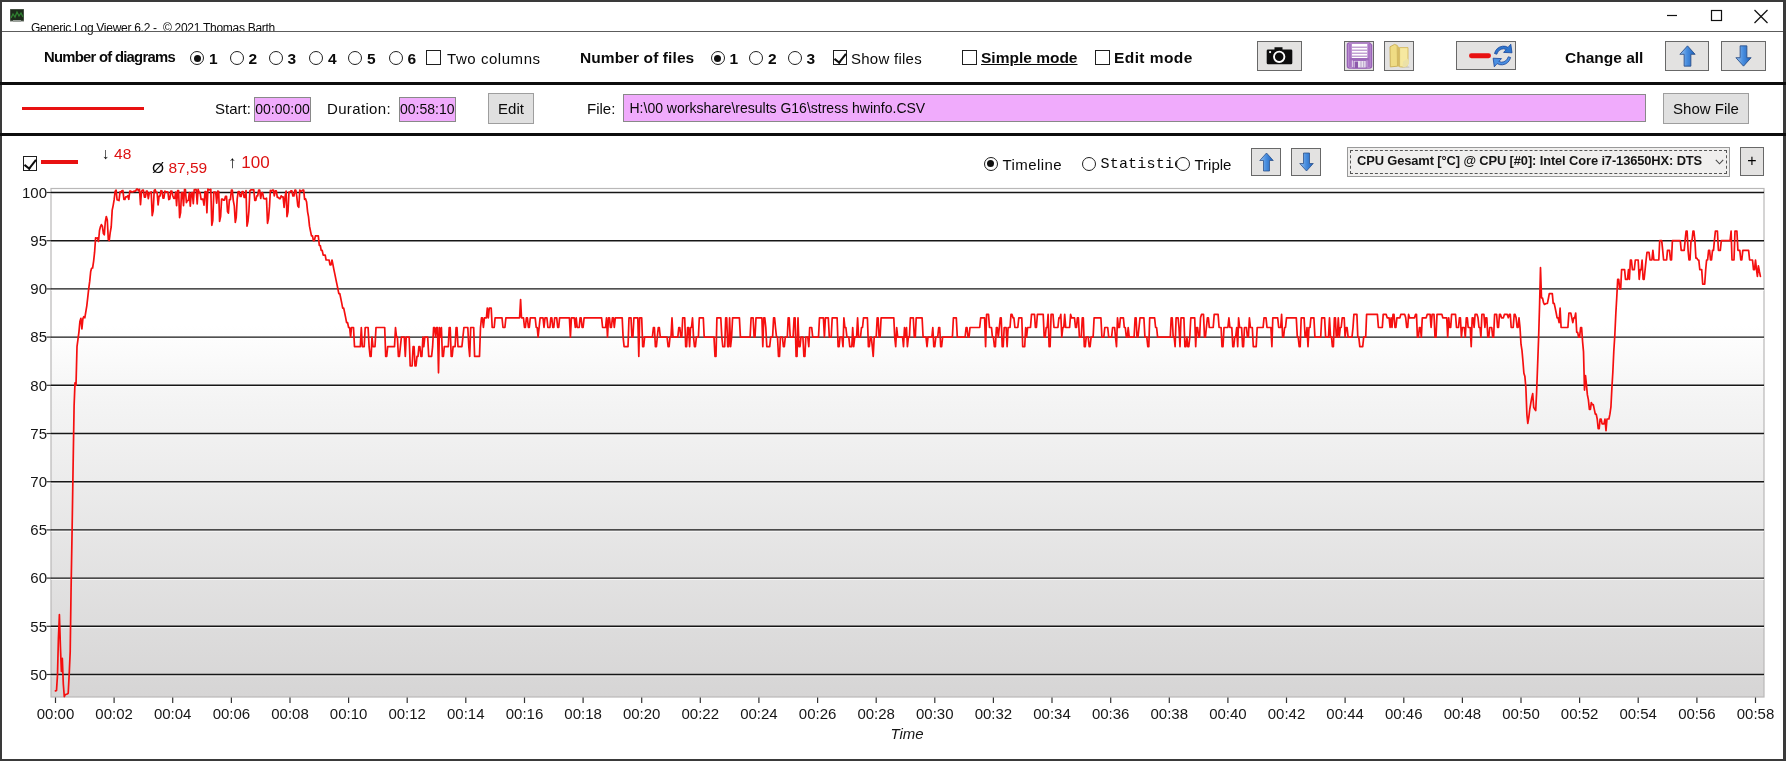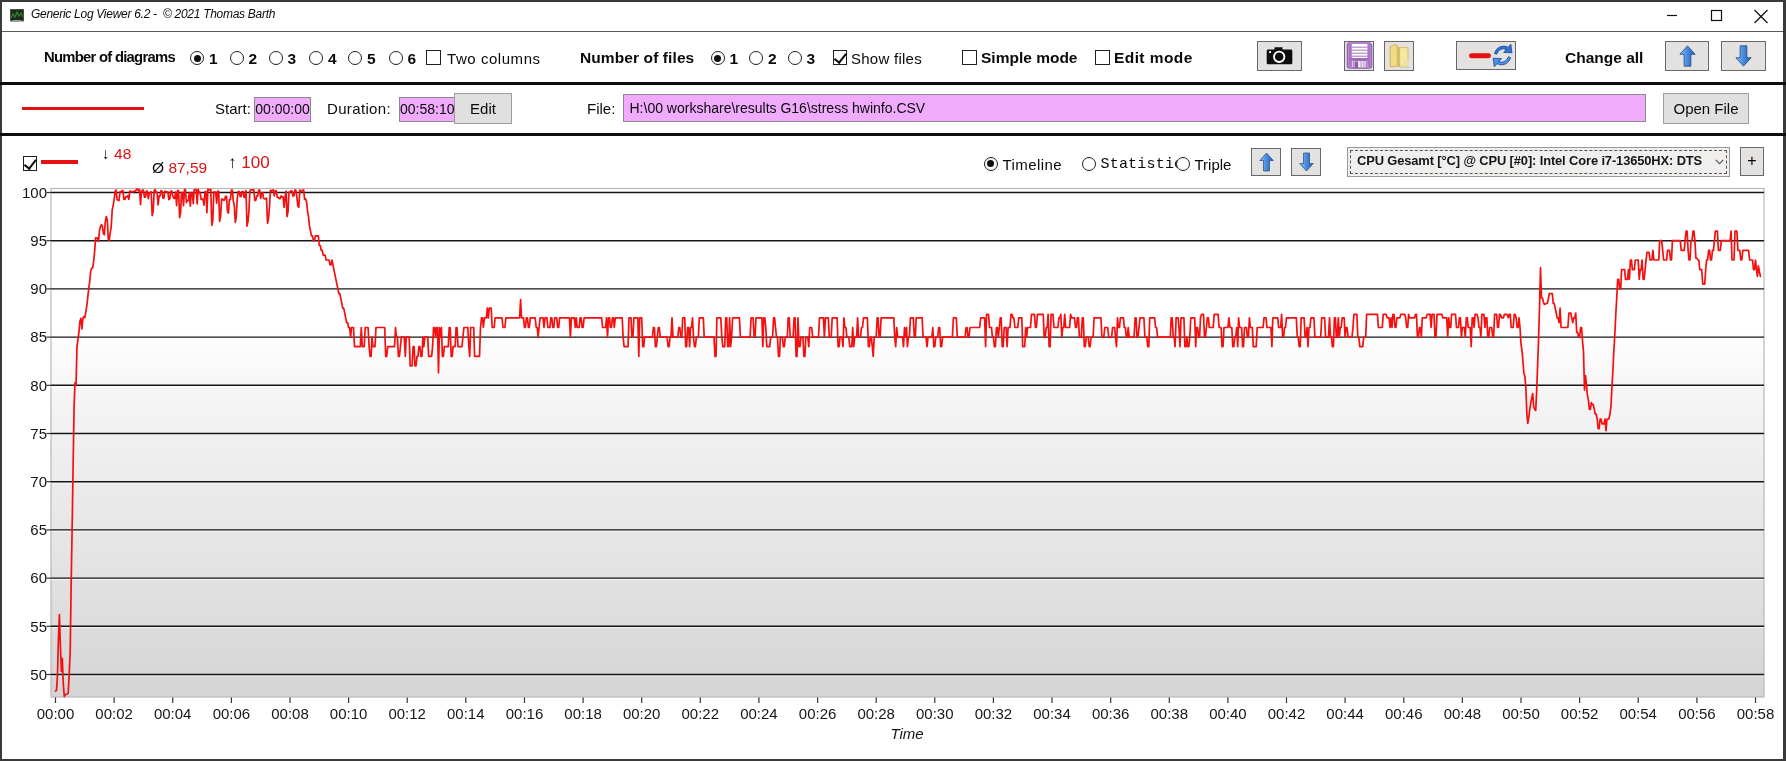--- a/index.html
+++ b/index.html
@@ -22,21 +22,21 @@
 .red { color:#dd1212; }
 </style></head>
 <body>
 <div id="win"></div>
 
 <svg width="14" height="13" viewBox="0 0 14 13" style="position:absolute;left:10px;top:9px">
 <rect x="0" y="0" width="14" height="12" fill="#1c2b1a" stroke="#6f766d" stroke-width="1"></rect>
 <polyline points="1,9 3,5 5,8 7,3 9,7 11,4 13,8" fill="none" stroke="#2f8030" stroke-width="1.3"></polyline>
 <rect x="3" y="11" width="8" height="2" fill="#9aa09a"></rect>
 </svg>
-<div class="lbl" style="left:31px; top:8px; font-size:12px; letter-spacing:-0.28px;font-style:italic;">Generic Log Viewer 6.2 -&nbsp; © 2021 Thomas Barth</div>
+<div class="lbl" style="left:31px; top:22px; font-size:12px; letter-spacing:-0.28px;">Generic Log Viewer 6.2 -&nbsp; © 2021 Thomas Barth</div>
 <svg class="abs" style="left:1660px; top:4px;" width="120" height="24" viewBox="0 0 120 24">
 <line x1="7" y1="11.5" x2="17" y2="11.5" stroke="#111" stroke-width="1.2"></line>
 <rect x="51.5" y="6.5" width="10" height="10" fill="none" stroke="#111" stroke-width="1.2"></rect>
 <line x1="94.5" y1="6" x2="107.5" y2="19" stroke="#111" stroke-width="1.3"></line>
 <line x1="107.5" y1="6" x2="94.5" y2="19" stroke="#111" stroke-width="1.3"></line>
 </svg>
 <div class="abs" style="left:2px; top:31px; width:1781px; height:1px; background:#5c5c5c;"></div>
 
 <div class="lbl b" style="left:44px; top:50px; font-size:14.8px; letter-spacing:-0.72px;">Number of diagrams</div>
 <span class="radio sel" style="left:190px; top:51px;"></span>
@@ -56,21 +56,21 @@
 <div class="lbl b" style="left:580px; top:50px; font-size:15.5px; letter-spacing:0.1px;">Number of files</div>
 <span class="radio sel" style="left:710.5px; top:51px;"></span>
 <div class="lbl b" style="left:729.5px; top:50.5px; font-size:15.5px;">1</div>
 <span class="radio" style="left:749px; top:51px;"></span>
 <div class="lbl b" style="left:768px; top:50.5px; font-size:15.5px;">2</div>
 <span class="radio" style="left:787.5px; top:51px;"></span>
 <div class="lbl b" style="left:806.5px; top:50.5px; font-size:15.5px;">3</div>
 <span class="cb chk" style="left:832.5px; top:50px;"></span>
 <div class="lbl" style="left:851px; top:50.5px; letter-spacing:0.26px;">Show files</div>
 <span class="cb" style="left:962px; top:50px;"></span>
-<div class="lbl b" style="left:981px; top:50px; font-size:15.5px;">Simple mode</div>
+<div class="lbl b" style="left:981px; top:50px; font-size:15.5px;text-decoration:underline;">Simple mode</div>
 <span class="cb" style="left:1095px; top:50px;"></span>
 <div class="lbl b" style="left:1114px; top:50px; font-size:15.5px; letter-spacing:0.42px;">Edit mode</div>
 <div class="ibtn" style="left:1257px; top:40.5px; width:45px; height:30px;">
     <svg width="27" height="19" viewBox="0 0 27 19">
 <path d="M2 3.5 L8.5 3.5 L8.5 1.2 L16.5 1.2 L16.5 3.5 L25 3.5 Q26.3 3.5 26.3 4.8 L26.3 17 Q26.3 18.3 25 18.3 L2 18.3 Q0.7 18.3 0.7 17 L0.7 4.8 Q0.7 3.5 2 3.5 Z" fill="#0d0d0d"></path>
 <circle cx="13.2" cy="10.8" r="5.2" fill="none" stroke="#ffffff" stroke-width="1.9"></circle>
 <circle cx="4.1" cy="6.1" r="1.1" fill="#ffffff"></circle>
 </svg>
   </div>
 <div class="ibtn" style="left:1344px; top:41px; width:30px; height:29.5px;">
@@ -131,24 +131,24 @@
 <path d="M10 25 L1 15 L6 15 L6 1 L14 1 L14 15 L19 15 Z" fill="url(#gd1)" stroke="#2a4d86" stroke-width="1"></path>
 </svg>
   </div>
 <div class="sep" style="top:82px; height:2.5px;"></div>
 
 <div class="abs" style="left:22px; top:107px; width:122px; height:2.8px; background:#e81111;"></div>
 <div class="lbl" style="left:215px; top:101px;">Start:</div>
 <div class="inp" style="left:254px; top:96.5px; width:57px; height:25px; justify-content:center;">00:00:00</div>
 <div class="lbl" style="left:327px; top:101px; letter-spacing:0.35px;">Duration:</div>
 <div class="inp" style="left:398.5px; top:96.5px; width:57.5px; height:25px; justify-content:center;">00:58:10</div>
-<div class="btn" style="left:454px; top:92.5px; width:58px; height:31.5px;">Edit</div>
+<div class="btn" style="left:488px; top:92.5px; width:46px; height:31.5px;">Edit</div>
 <div class="lbl" style="left:587px; top:101px;">File:</div>
 <div class="inp" style="left:622.5px; top:94px; width:1023px; height:28px; font-size:14px; padding-left:6px;">H:\00 workshare\results G16\stress hwinfo.CSV</div>
-<div class="btn" style="left:1663px; top:92.5px; width:86px; height:31.5px;">Open File</div>
+<div class="btn" style="left:1663px; top:92.5px; width:86px; height:31.5px;">Show File</div>
 <div class="sep" style="top:133.2px; height:2.9px;"></div>
 
 <span class="cb chk" style="left:22.5px; top:156px;"></span>
 <div class="abs" style="left:41px; top:159.5px; width:37px; height:4px; background:#e81111;"></div>
 <div class="lbl" style="left:102px; top:146px; font-size:15.5px;">↓ <span class="red">48</span></div>
 <div class="lbl" style="left:152px; top:160px; font-size:15.5px;">Ø <span class="red">87,59</span></div>
 <div class="lbl" style="left:228px; top:154px; font-size:17px;">↑ <span class="red">100</span></div>
 <span class="radio sel" style="left:983.5px; top:156.5px;"></span>
 <div class="lbl" style="left:1002.5px; top:156.5px; letter-spacing:0.42px;">Timeline</div>
 <span class="radio" style="left:1082px; top:156.5px;"></span>

